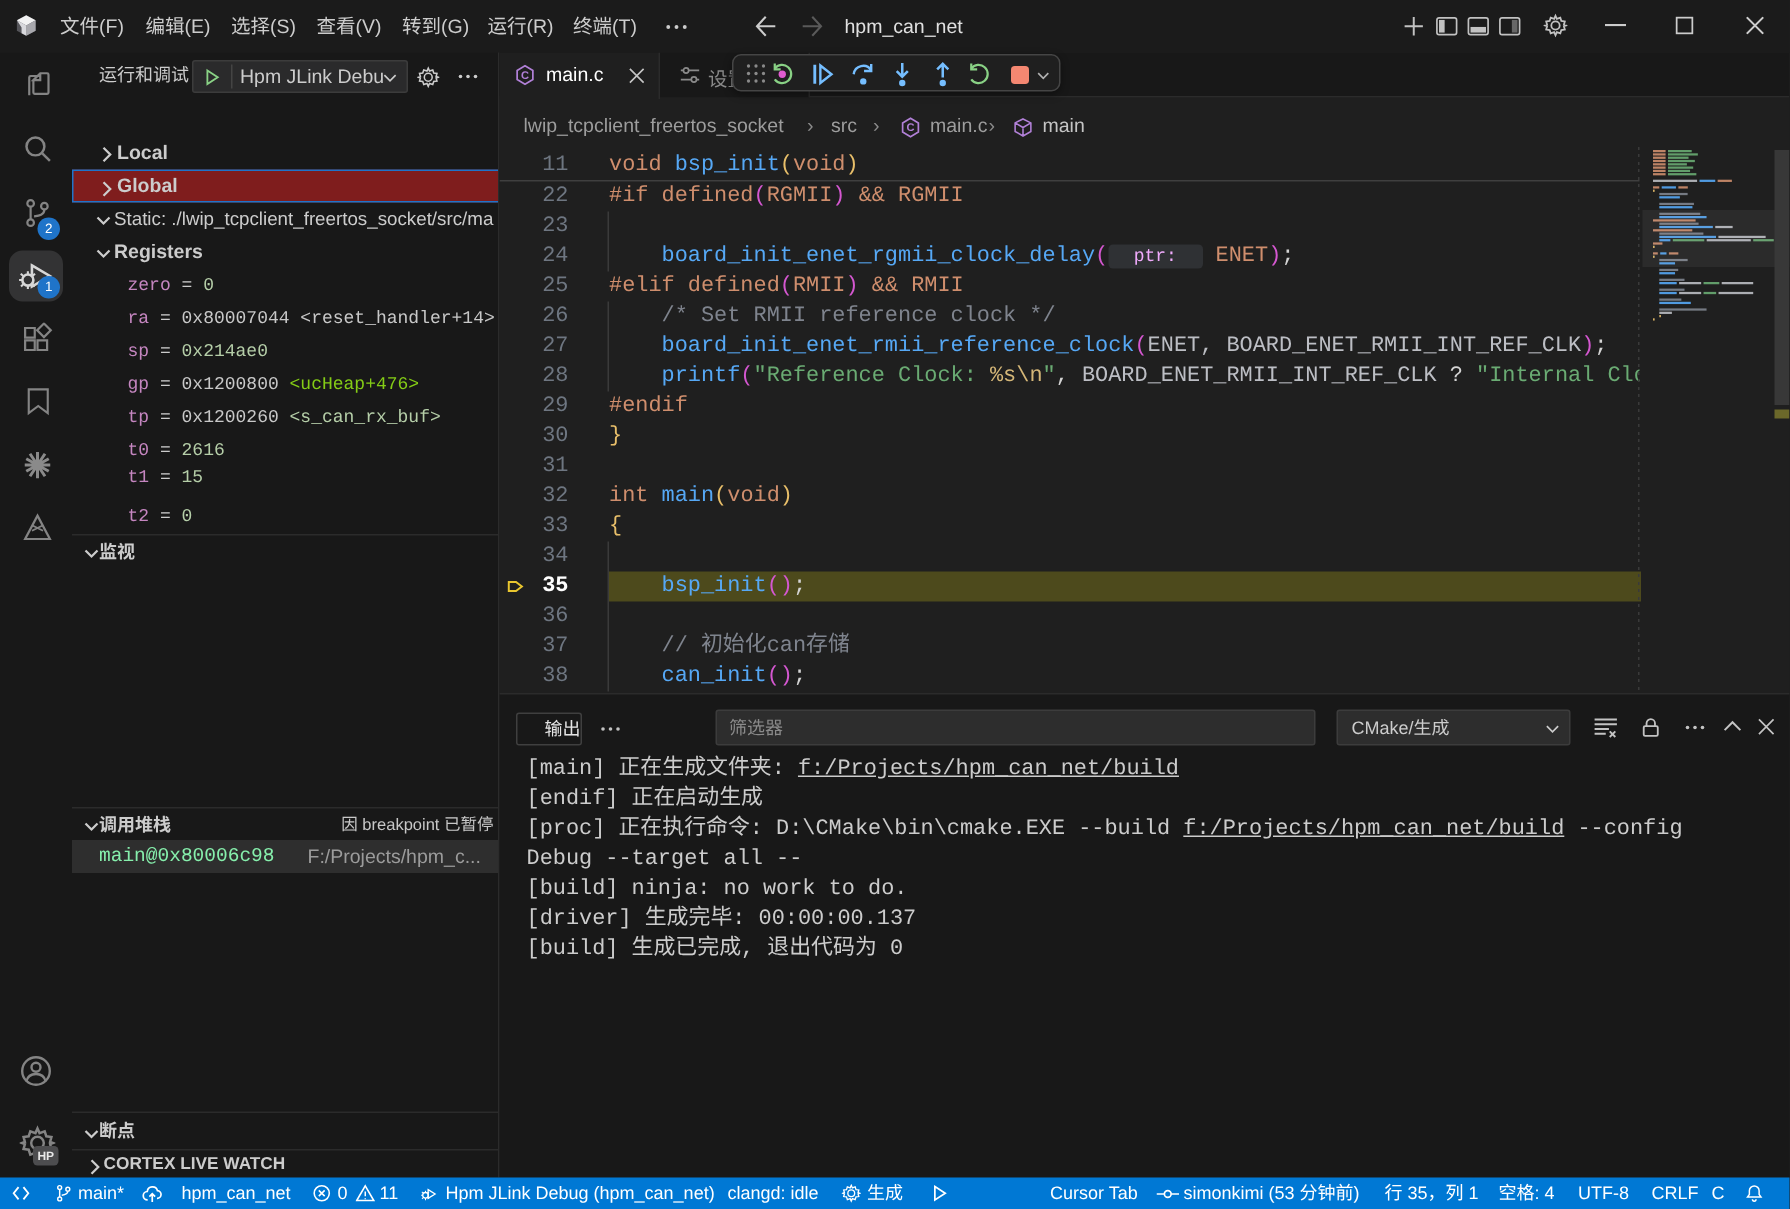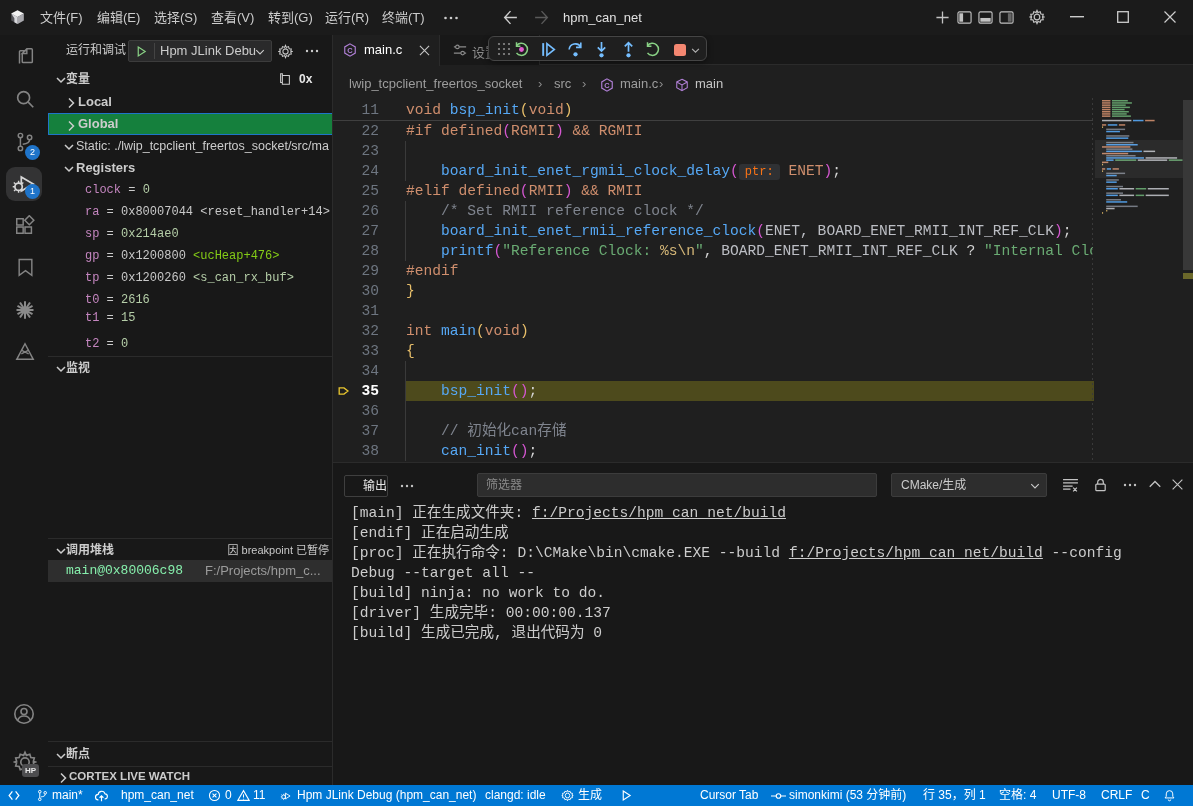--- a/index.html
+++ b/index.html
@@ -144,55 +144,45 @@
       <path fill="none" stroke="#cccccc" stroke-width="1.1" d="M8 5.2 A2.8 2.8 0 1 0 8 10.8 A2.8 2.8 0 1 0 8 5.2 M8 1.5 L8.9 3.6 L11.2 2.8 L11.9 5 L14.2 5.3 L13.6 7.5 L15 8 L13.6 8.5 L14.2 10.7 L11.9 11 L11.2 13.2 L8.9 12.4 L8 14.5 L7.1 12.4 L4.8 13.2 L4.1 11 L1.8 10.7 L2.4 8.5 L1 8 L2.4 7.5 L1.8 5.3 L4.1 5 L4.8 2.8 L7.1 3.6 Z"></path>
     </svg>
  <svg class="a" style="left:256px;top:9px" width="16" height="14" viewBox="0 0 16 14">
       <g fill="#cccccc">
         <circle cx="3" cy="7" r="1.2"></circle>
         <circle cx="8" cy="7" r="1.2"></circle>
         <circle cx="13" cy="7" r="1.2"></circle>
       </g>
     </svg>
 
- <div class="row" style="top:33px;font-weight:bold;font-size:12px">
-  <svg class="chev" style="left:5px;top:4px" width="14" height="14" viewBox="0 0 16 16">
-        <path d="M4 6 L8 10 L12 6" fill="none" stroke="#cccccc" stroke-width="1.5"></path>
-      </svg>
-  <span style="position:absolute;left:18px">变量</span>
-  <svg class="a" style="left:230px;top:4px" width="14" height="14" viewBox="0 0 16 16">
-        <path fill="none" stroke="#cccccc" stroke-width="1.2" d="M5 4 H13 V14 H5 Z M5 4 V2 H3 v10 h2"></path>
-      </svg>
-  <span style="position:absolute;left:251px;font-weight:bold;color:#e8e8e8">0x</span>
- </div>
  <div class="row" style="top:56px;font-weight:bold;font-size:13px">
   <svg class="chev" style="left:15px;top:4px" width="13" height="13" viewBox="0 0 16 16">
         <path d="M6 3.5 L10.5 8 L6 12.5" fill="none" stroke="#cccccc" stroke-width="1.5"></path>
       </svg>
   <span style="position:absolute;left:30px">Local</span>
  </div>
- <div class="row" style="top:78px;font-weight:bold;font-size:13px;background:#15803d;border:1px solid #1f74c9;height:22px">
+ <div class="row" style="top:78px;font-weight:bold;font-size:13px;background:#7f1d1d;border:1px solid #1f74c9;height:22px">
   <svg class="chev" style="left:14px;top:4px" width="13" height="13" viewBox="0 0 16 16">
         <path d="M6 3.5 L10.5 8 L6 12.5" fill="none" stroke="#cccccc" stroke-width="1.5"></path>
       </svg>
   <span style="position:absolute;left:29px;top:-1px">Global</span>
  </div>
  <div class="row" style="top:100px;font-weight:bold;font-size:13px">
   <svg class="chev" style="left:13px;top:4px" width="14" height="14" viewBox="0 0 16 16">
         <path d="M4 6 L8 10 L12 6" fill="none" stroke="#cccccc" stroke-width="1.5"></path>
       </svg>
   <span style="position:absolute;left:28px;font-weight:normal;font-size:12.5px">Static: ./lwip_tcpclient_freertos_socket/src/ma</span>
  </div>
  <div class="row" style="top:122px;font-weight:bold;font-size:13px">
   <svg class="chev" style="left:13px;top:4px" width="14" height="14" viewBox="0 0 16 16">
         <path d="M4 6 L8 10 L12 6" fill="none" stroke="#cccccc" stroke-width="1.5"></path>
       </svg>
   <span style="position:absolute;left:28px">Registers</span>
  </div>
- <div class="row mono" style="top:144px;font-size:12px;left:37px"><span style="color:#c586c0">clock</span> <span style="color:#cccccc">=</span> <span style="color:#b5cea8">0</span></div>
+ <div class="row mono" style="top:144px;font-size:12px;left:37px"><span style="color:#c586c0">zero</span> <span style="color:#cccccc">=</span> <span style="color:#b5cea8">0</span></div>
  <div class="row mono" style="top:166px;font-size:12px;left:37px"><span style="color:#c586c0">ra</span> <span style="color:#cccccc">=</span> <span style="color:#c8c8c8">0x80007044 &lt;reset_handler+14&gt;</span></div>
  <div class="row mono" style="top:188px;font-size:12px;left:37px"><span style="color:#c586c0">sp</span> <span style="color:#cccccc">=</span> <span style="color:#b5cea8">0x214ae0</span></div>
  <div class="row mono" style="top:210px;font-size:12px;left:37px"><span style="color:#c586c0">gp</span> <span style="color:#cccccc">=</span> <span style="color:#c8c8c8">0x1200800 </span><span style="color:#84cc16">&lt;ucHeap+476&gt;</span></div>
  <div class="row mono" style="top:232px;font-size:12px;left:37px"><span style="color:#c586c0">tp</span> <span style="color:#cccccc">=</span> <span style="color:#c8c8c8">0x1200260 </span><span style="color:#b5cea8">&lt;s_can_rx_buf&gt;</span></div>
  <div class="row mono" style="top:254px;font-size:12px;left:37px"><span style="color:#c586c0">t0</span> <span style="color:#cccccc">=</span> <span style="color:#b5cea8">2616</span></div>
  <div class="row mono" style="top:272px;font-size:12px;left:37px"><span style="color:#c586c0">t1</span> <span style="color:#cccccc">=</span> <span style="color:#b5cea8">15</span></div>
  <div class="row mono" style="top:298px;font-size:12px;left:37px"><span style="color:#c586c0">t2</span> <span style="color:#cccccc">=</span> <span style="color:#b5cea8">0</span></div>
 
  <div class="row" style="top:503px;font-weight:bold;font-size:12px;border-top:1px solid #2b2b2b">
   <svg class="chev" style="left:5px;top:4px" width="14" height="14" viewBox="0 0 16 16">
@@ -272,21 +262,21 @@
  <div class="a" style="left:72px;top:326px;width:1px;height:100px;background:#3a3a3a"></div>
 
  <div class="a" style="left:0;top:65px;width:760px;height:21px;background:#1f1f1f;border-bottom:1px solid #3f3f3f"></div>
  <div class="lnum" style="top:65px">11</div>
  <div class="codeline" style="top:65px"><span class="k">void</span> <span class="f">bsp_init</span><span class="g">(</span><span class="k">void</span><span class="g">)</span></div>
 
  <div class="lnum" style="top:86px">22</div>
     <div class="codeline" style="top:86px"><span class="k">#if defined</span><span class="p">(</span><span class="k">RGMII</span><span class="p">)</span><span class="k"> &amp;&amp; RGMII</span></div>
  <div class="lnum" style="top:106px">23</div>
  <div class="lnum" style="top:126px">24</div>
-    <div class="codeline" style="top:126px">    <span class="f">board_init_enet_rgmii_clock_delay</span><span class="p">(</span><span style="background:#2f3134;color:#f97316;border-radius:3px;font-size:12px;padding:1px 6px">ptr:</span> <span class="k">ENET</span><span class="p">)</span><span class="wh">;</span></div>
+    <div class="codeline" style="top:126px">    <span class="f">board_init_enet_rgmii_clock_delay</span><span class="p">(</span><span style="background:#2f3134;color:#f0abfc;border-radius:3px;font-size:12px;padding:1px 17px">ptr:</span> <span class="k">ENET</span><span class="p">)</span><span class="wh">;</span></div>
  <div class="lnum" style="top:146px">25</div>
     <div class="codeline" style="top:146px"><span class="k">#elif defined</span><span class="p">(</span><span class="k">RMII</span><span class="p">)</span><span class="k"> &amp;&amp; RMII</span></div>
  <div class="lnum" style="top:166px">26</div>
     <div class="codeline" style="top:166px"><span class="c">    /* Set RMII reference clock */</span></div>
  <div class="lnum" style="top:186px">27</div>
     <div class="codeline" style="top:186px">    <span class="f">board_init_enet_rmii_reference_clock</span><span class="p">(</span><span class="w">ENET, BOARD_ENET_RMII_INT_REF_CLK</span><span class="p">)</span><span class="wh">;</span></div>
  <div class="lnum" style="top:206px">28</div>
     <div class="codeline" style="top:206px;width:687px;overflow:hidden">    <span class="f">printf</span><span class="p">(</span><span class="s">"Reference Clock: </span><span class="n">%s\n</span><span class="s">"</span><span class="wh">, </span><span class="w">BOARD_ENET_RMII_INT_REF_CLK</span><span class="wh"> ? </span><span class="s">"Internal Clock</span></div>
  <div class="lnum" style="top:226px">29</div>
     <div class="codeline" style="top:226px"><span class="k">#endif</span></div>

